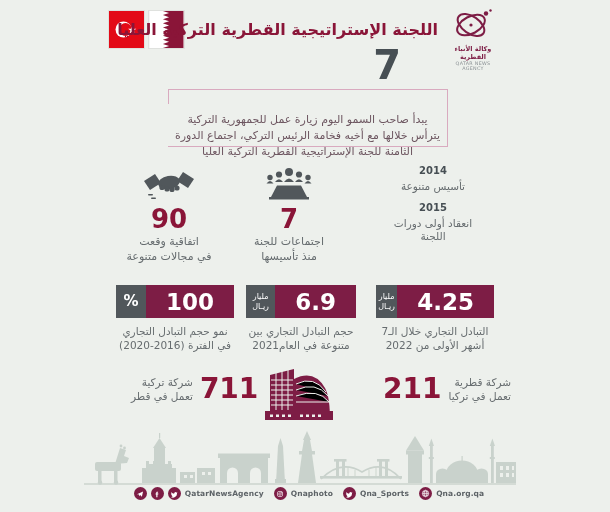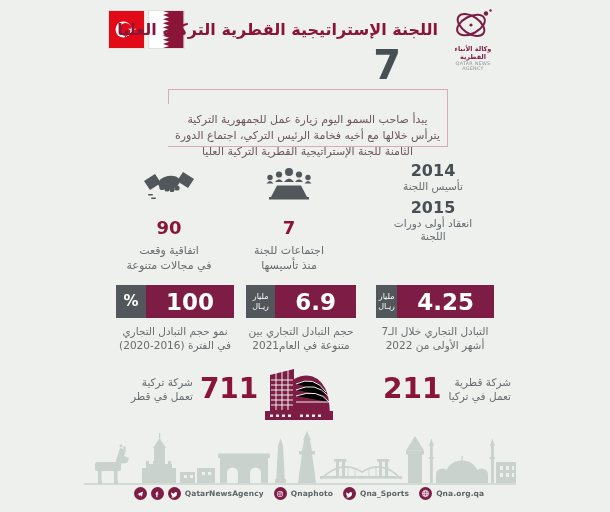--- a/index.html
+++ b/index.html
@@ -34,26 +34,26 @@
     padding-top:22px; text-align:center; direction:rtl;
     font-size:11px; line-height:16px; color:#6d5660;
   }
   .quote::before {
     content:""; position:absolute; left:0; top:0; height:14px;
     border-left:1.5px solid #d9aabf;
   }
   
   .ccol { position:absolute; text-align:center; }
   .ccol .icon-holder { height:38px; display:flex; align-items:flex-end; justify-content:center; }
-  .ccol .cnum { font-size:18px; font-weight:bold; color:#8a1538; margin-top:12px; line-height:28px;text-align:center; }
+  .ccol .cnum { font-size:26px; font-weight:bold; color:#8a1538; margin-top:3px; line-height:28px;text-align:center; }
   .ccol .clabel { font-size:11px; line-height:14.5px; color:#666c6f; direction:rtl; margin-top:2px; }
   .col-agreements { left:116px; top:164px; width:106px; }
   .col-meetings   { left:243px; top:164px; width:92px;  }
   .col-years      { left:382px; top:162px; width:102px; }
-  .col-years .year { font-size:16px; font-weight:bold; color:#474f54; line-height:18px; }
+  .col-years .year { font-size:10px; font-weight:bold; color:#474f54; line-height:18px; }
   .col-years .ylabel { font-size:10.5px; line-height:13.5px; color:#666c6f; direction:rtl; }
   .col-years .y2 { margin-top:5px; }
   
   .sgroup { position:absolute; text-align:center; }
   .box-growth { left:114px; top:285px; width:122px; }
   .box-volume { left:246px; top:285px; width:110px; }
   .box-trade  { left:376px; top:285px; width:118px; }
   .statbox { display:flex; justify-content:center; direction:ltr; height:33px; }
   .unit {
     background:#51575b; color:#fff; width:30px;
@@ -176,21 +176,21 @@
     </div>
     <div class="cnum">7</div>
     <div class="clabel">
       <div>اجتماعات للجنة</div>
       <div>منذ تأسيسها</div>
     </div>
   </div>
 
   <div class="ccol col-years">
     <div class="year">2014</div>
-    <div class="ylabel">تأسيس اللجنة</div>
+    <div class="ylabel">تأسيس متنوعة</div>
     <div class="year y2">2015</div>
     <div class="ylabel">
       <div>انعقاد أولى دورات</div>
       <div>اللجنة</div>
     </div>
   </div>
 
   <div class="sgroup box-growth">
     <div class="statbox">
       <div class="unit pct">%</div>

